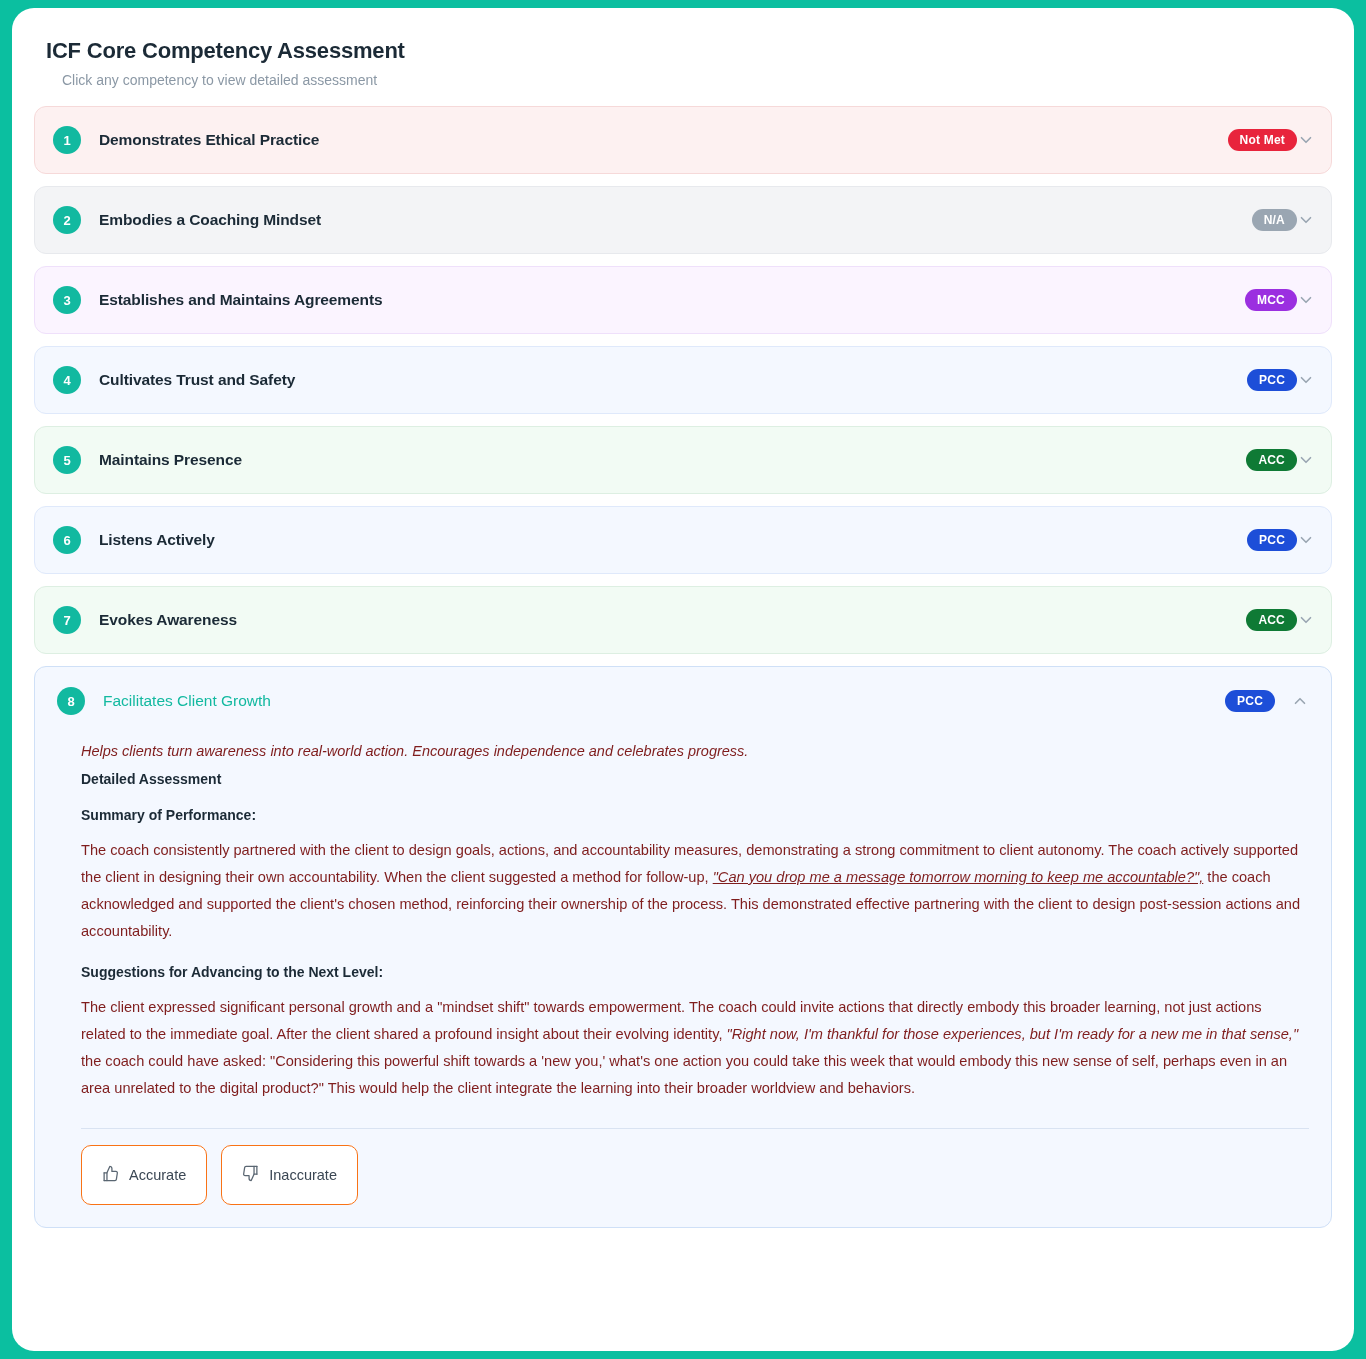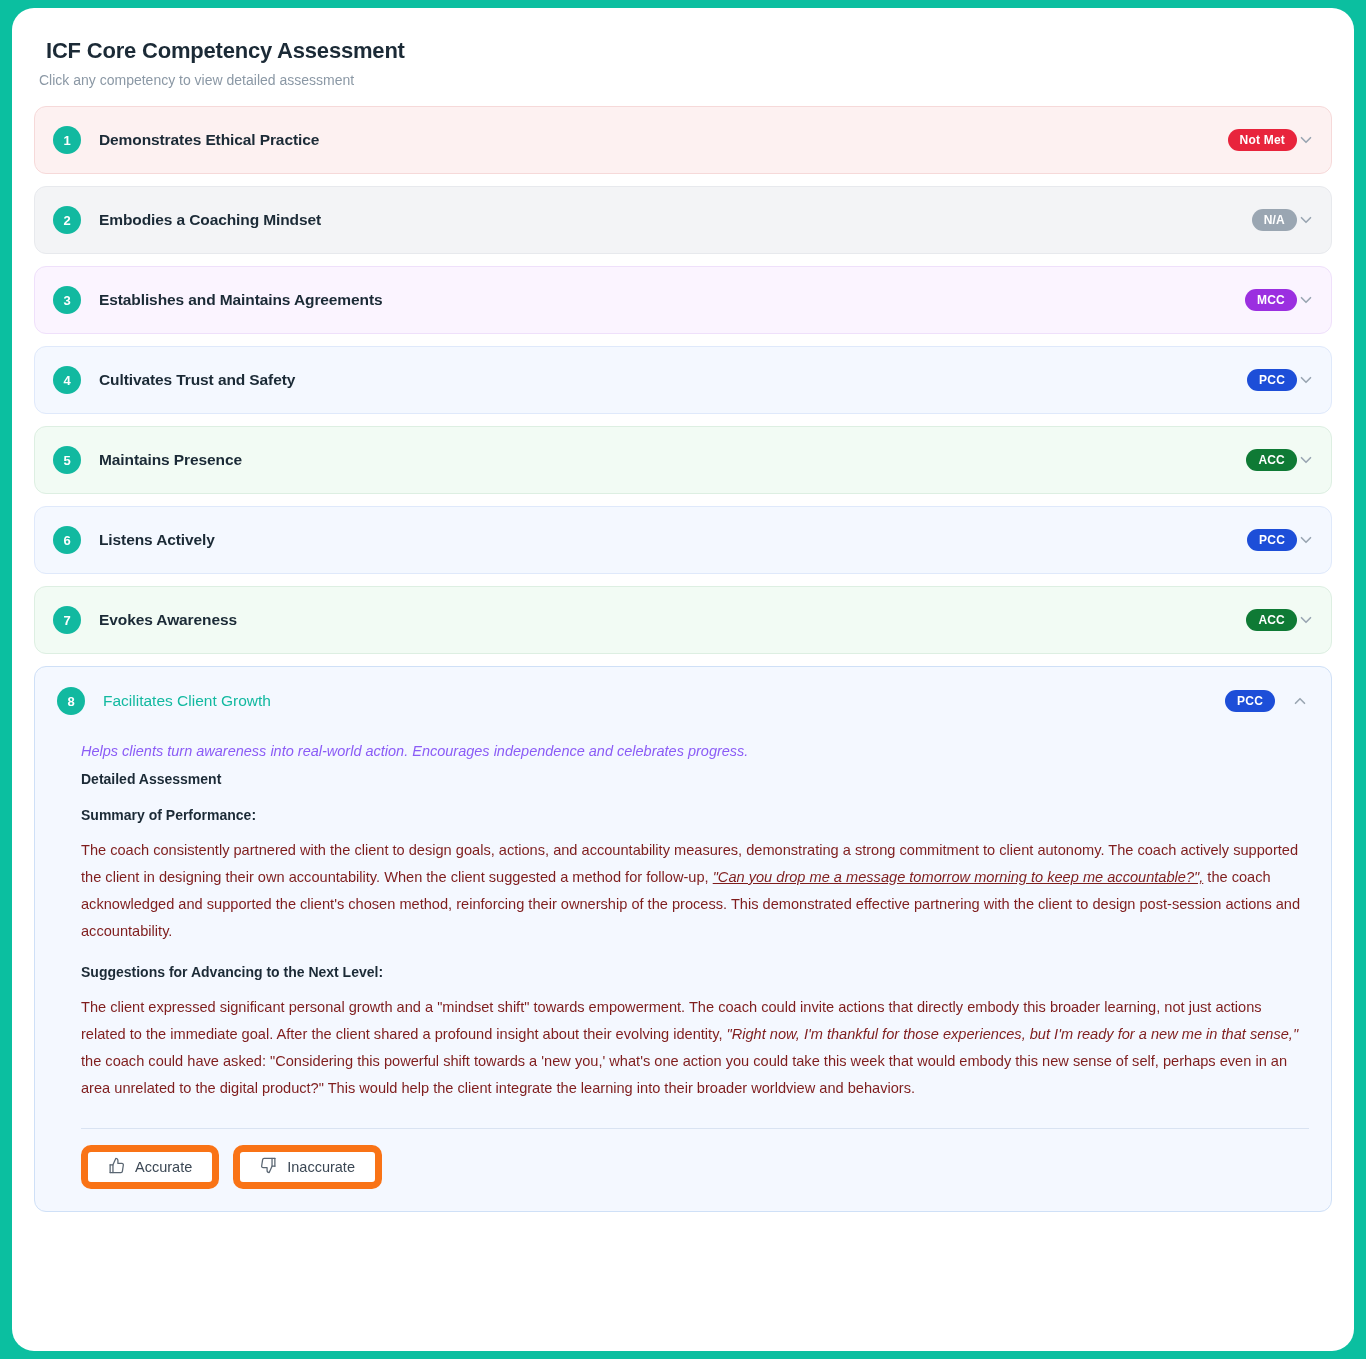--- a/index.html
+++ b/index.html
@@ -27,21 +27,21 @@
   .page-title {
     font-size: 22px;
     font-weight: bold;
     color: #1b2a36;
     margin: 4px 0 0 12px;
     letter-spacing: -0.2px;
   }
   .page-subtitle {
     font-size: 14px;
     color: #8b98a5;
-    margin: 8px 0 0 5px;
+    margin: 8px 0 0 28px;
   }
   .list {
     margin-top: 18px;
   }
   .row {
     border: 1px solid #e7e9ed;
     border-radius: 12px;
     height: 68px;
     display: flex;
     align-items: center;
@@ -132,21 +132,21 @@
   }
   .panel-head .right {
     margin-left: auto;
     display: flex;
     align-items: center;
     gap: 16px;
   }
   .desc {
     font-style: italic;
     font-size: 14.5px;
-    color: #8b5cf6;
+    color: #7f1d1d;
     margin: 8px 0 0 24px;
   }
   .section-label {
     font-size: 14px;
     font-weight: bold;
     color: #1b2a36;
     margin: 12px 0 0 24px;
   }
   .sub-label {
     font-size: 14px;
@@ -177,24 +177,24 @@
     font-weight: bold;
     color: #1b2a36;
     margin: 22px 0 0 24px;
   }
   .fb-buttons {
     display: flex;
     gap: 14px;
     margin: 16px 0 0 24px;
   }
   .fb-btn {
-    border: 7px solid #f97316;
+    border: 1px solid #f97316;
     background: #fff;
     border-radius: 10px;
-    height: 44px;
+    height: 60px;
     padding: 0 20px;
     display: inline-flex;
     align-items: center;
     gap: 10px;
     font-size: 14.5px;
     color: #3b4754;
     cursor: pointer;
   }
   .fb-btn svg { width: 17px; height: 17px; color: #5a6672; }
 </style>

